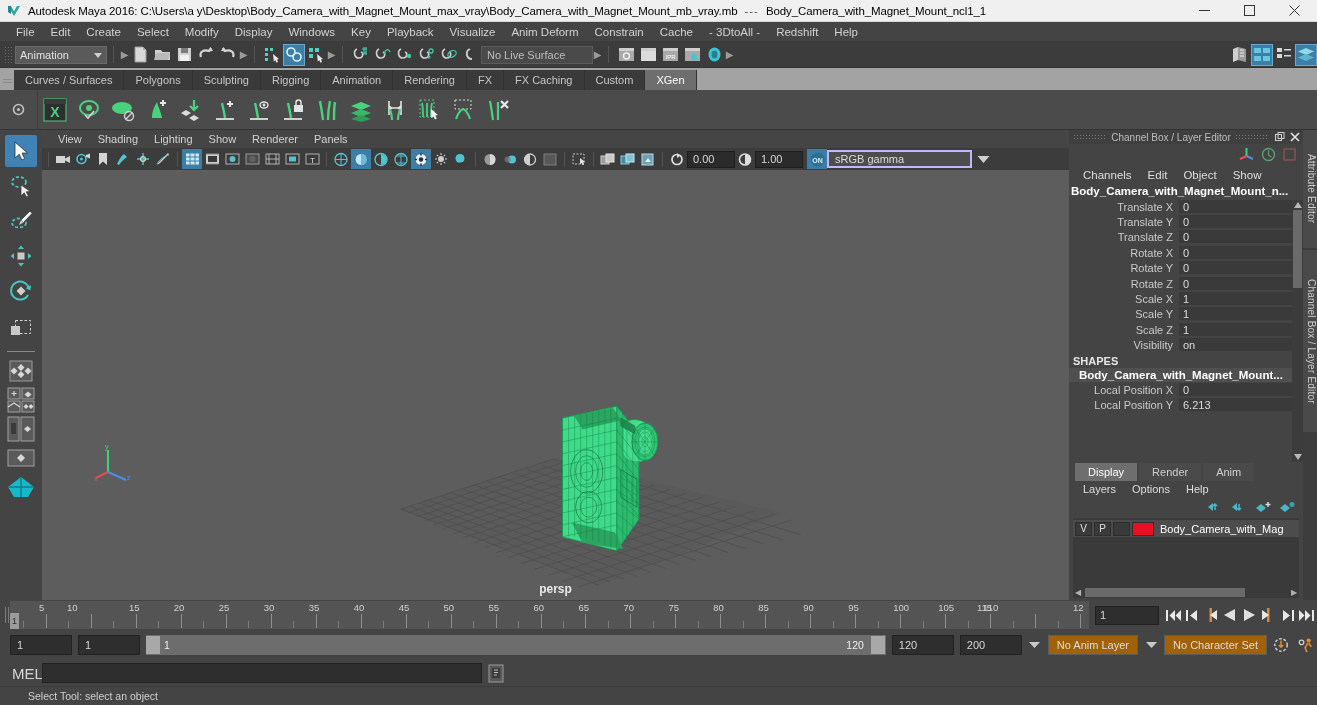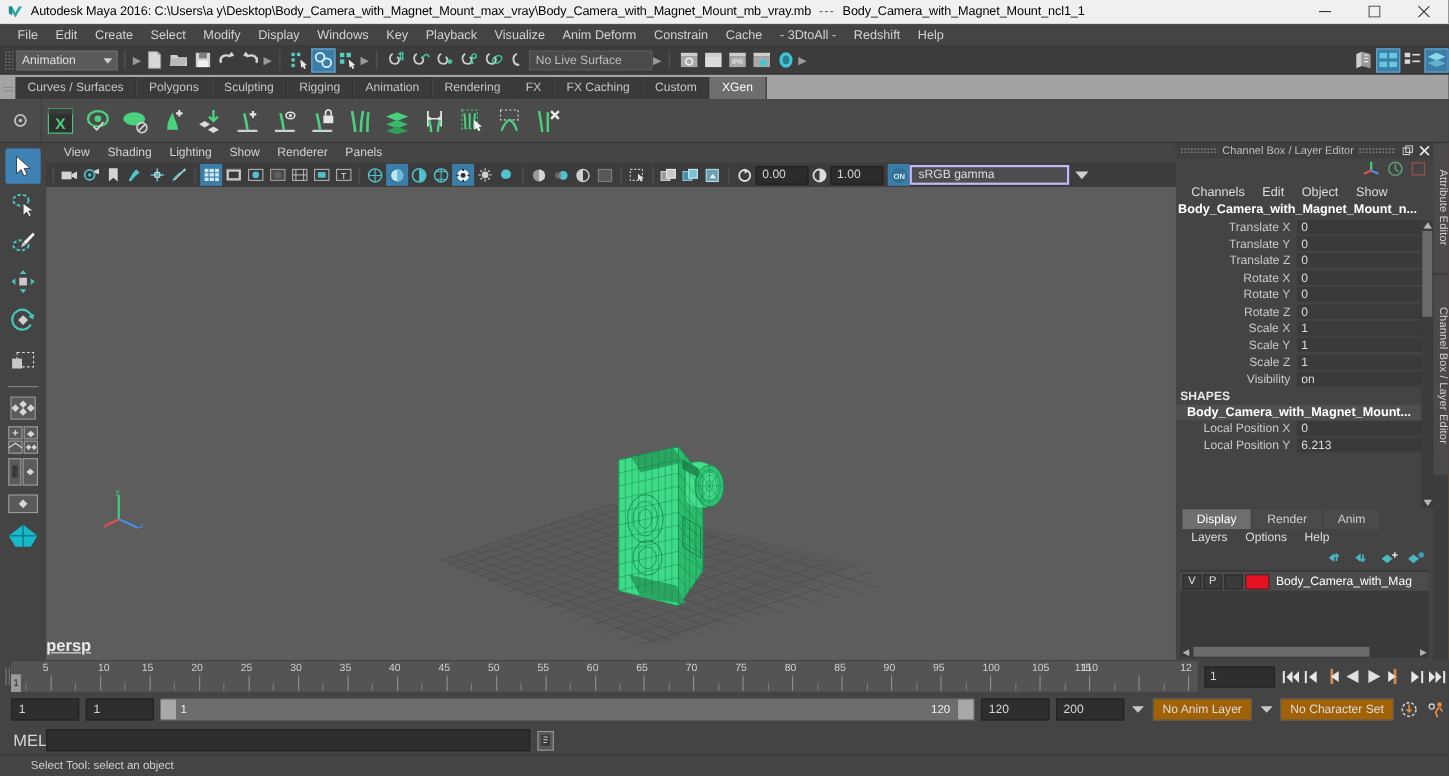--- a/index.html
+++ b/index.html
@@ -90,22 +90,22 @@
   .vt.on { background: #3d7ea8; }
   .vsep { width: 1px; height: 15px; background: #545454; margin: 0 4px; flex: 0 0 1px; }
   .numfield { width: 48px; height: 17px; background: #2b2b2b; border: 1px solid #1f1f1f; color: #d8d8d8;
               font-size: 11px; display: flex; align-items: center; padding-left: 5px; }
   .cmselect { width: 145px; height: 18px; background: #4d4d4d; border: 2px solid #c4b5fd; display: flex; align-items: center;
               padding-left: 6px; font-size: 11px; color: #dcdcdc; }
   .cmcaret { width: 22px; height: 18px; display: flex; align-items: center; justify-content: center; }
 
   
   .viewport { flex: 1 1 auto; position: relative; background: #5d5d5d; overflow: hidden; min-height: 0; }
-  .vp-label { position: absolute; bottom: 4px; left: 0; right: 0; text-align: left; font-size: 15px;
-              font-weight: bold; color: #e9e9e9; text-decoration: underline; }
+  .vp-label { position: absolute; bottom: 4px; left: 0; right: 0; text-align: center; font-size: 12px;
+              font-weight: bold; color: #e9e9e9; }
   .axis-gizmo { position: absolute; left: 52px; bottom: 118px; width: 40px; height: 40px; }
 
   
   .rightpanel { width: 248px; flex: 0 0 248px; background: #444444; display: flex; min-width: 0; }
   .rp-main { flex: 1 1 auto; display: flex; flex-direction: column; min-width: 0; }
   .rp-titlebar { height: 14px; background: #3f3f3f; display: flex; align-items: center; font-size: 10px; color: #bdbdbd; flex: 0 0 14px; }
   .dots { flex: 0 0 auto; height: 6px; width: 34px;
           background-image: radial-gradient(circle, #7a7a7a 0.6px, transparent 0.8px);
           background-size: 3px 3px; margin: 0 4px; }
   .rp-title { flex: 1 1 auto; text-align: center; white-space: nowrap; }
@@ -1089,21 +1089,21 @@
   <div class="timeslider">
     <span class="ts-grip">
         <i></i>
       </span>
     <div class="ts-track" id="ts-track">
       <span class="cur-frame">1</span>
     <span class="tick-mark" style="left: 35.9667px;"></span>
         <span class="tick-lbl" style="left: 28.9667px;">5</span>
         <span class="tick-half" style="left: 13.4875px;"></span>
         <span class="tick-mark" style="left: 80.925px;"></span>
-        <span class="tick-lbl" style="left: 79px;">10</span>
+        <span class="tick-lbl" style="left: 57px;">10</span>
         <span class="tick-half" style="left: 58.4458px;"></span>
         <span class="tick-mark" style="left: 125.883px;"></span>
         <span class="tick-lbl" style="left: 118.883px;">15</span>
         <span class="tick-half" style="left: 103.404px;"></span>
         <span class="tick-mark" style="left: 170.842px;"></span>
         <span class="tick-lbl" style="left: 163.842px;">20</span>
         <span class="tick-half" style="left: 148.363px;"></span>
         <span class="tick-mark" style="left: 215.8px;"></span>
         <span class="tick-lbl" style="left: 208.8px;">25</span>
         <span class="tick-half" style="left: 193.321px;"></span>

